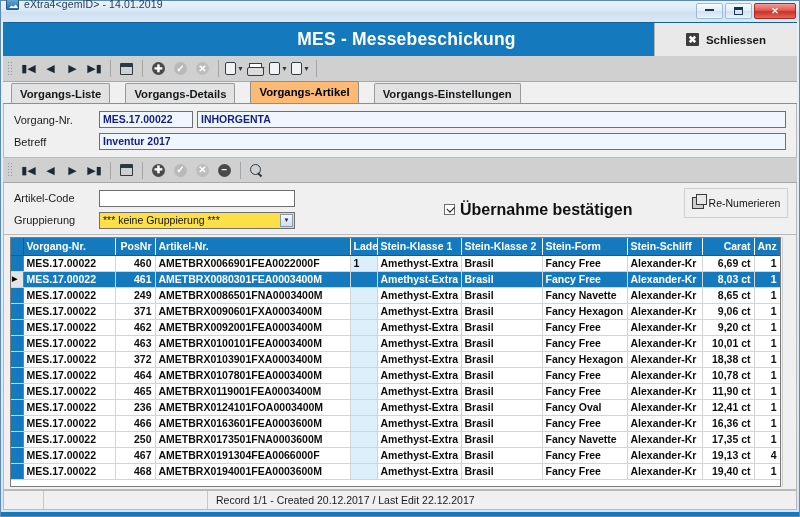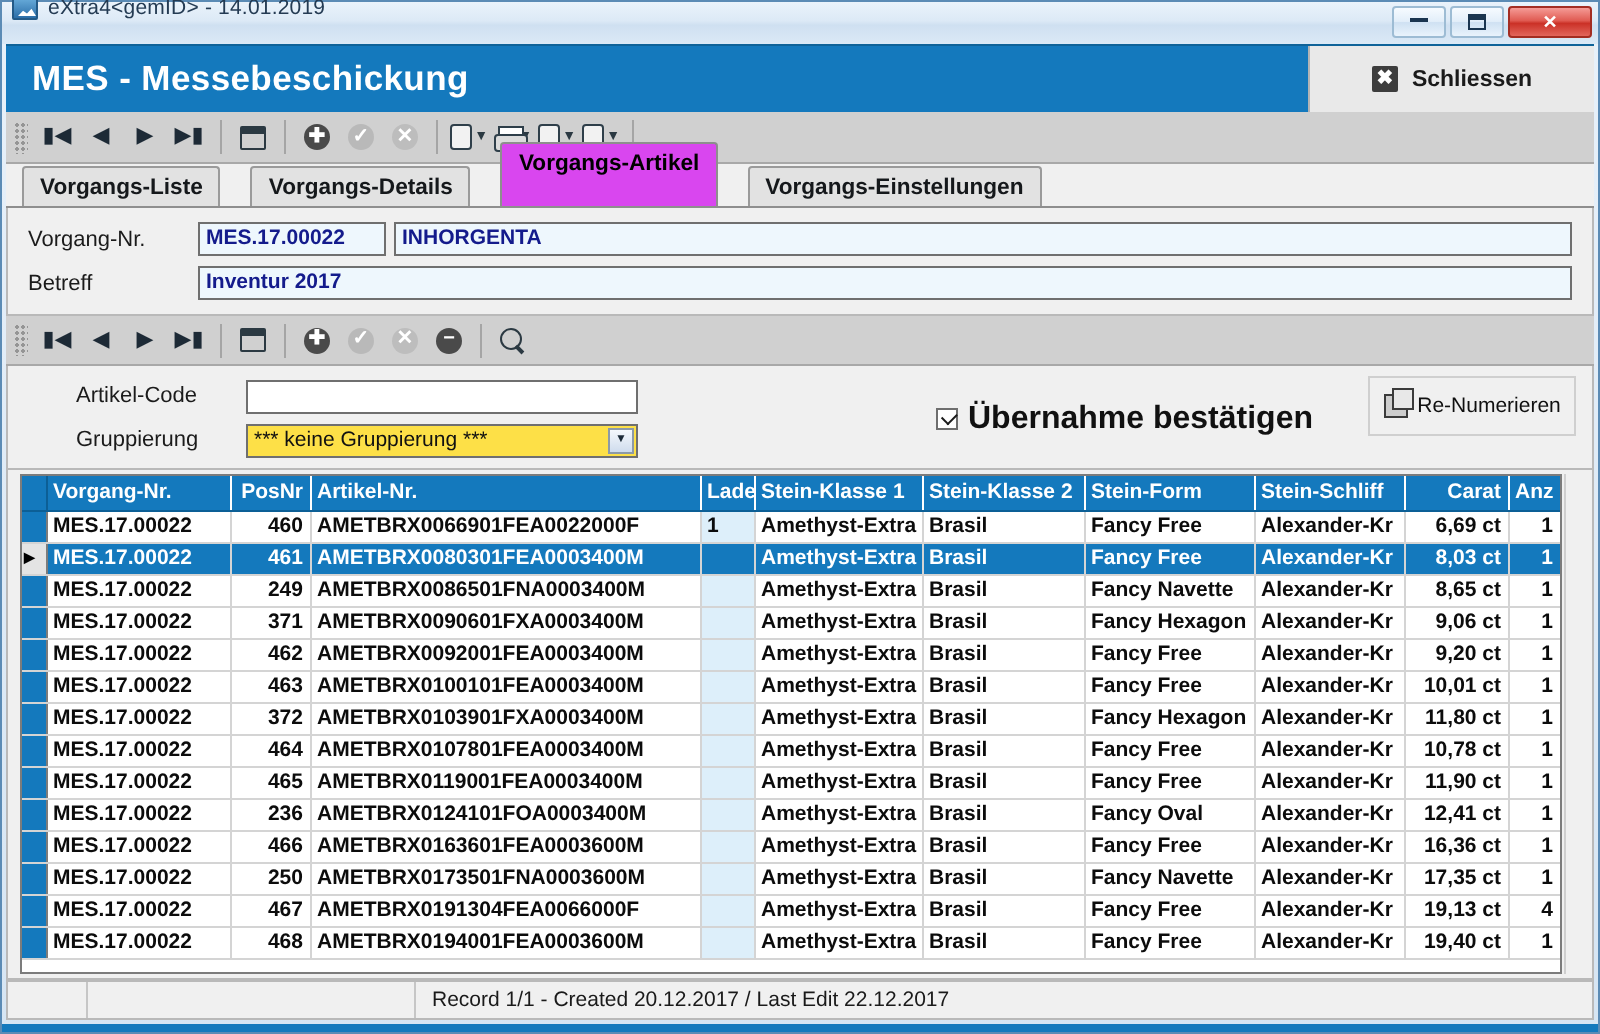--- a/index.html
+++ b/index.html
@@ -75,20 +75,21 @@
 
   
   #app-header {
     height: 34px;
     background: #1479bd;
     display: flex; align-items: center;
     position: relative;
     flex: 0 0 34px;
     margin: 0 2px;
     border-top: 1px solid #0f6399;
+    justify-content: center;
   }
   #app-title {
     color: #ffffff;
     font-size: 17.5px;
     font-weight: bold;
     padding-left: 13px;
     letter-spacing: 0.2px;
   }
   #close-panel {
     position: absolute; right: 0; top: 0; bottom: 0;
@@ -200,22 +201,22 @@
     color: #15181b;
     background: #e2e2e2;
     border: 1px solid #9a9a9a;
     border-bottom: none;
     border-radius: 2px 2px 0 0;
     margin-right: -1px;
     cursor: pointer;
     white-space: nowrap;
   }
   .tab.active {
-    background: #d946ef;
-    height: 32px; line-height: 21px;
+    background: #fdba74;
+    height: 22px; line-height: 21px;
     border-color: #8e8e8e;
     position: relative; z-index: 3;
     color: #000;
   }
 
   
   #form-panel {
     background: #f0f0f0;
     border: 1px solid #b9b9b9;
     border-top: none;
@@ -260,21 +261,21 @@
   #filter-panel {
     background: #f0f0f0;
     border: 1px solid #b9b9b9;
     border-top: none;
     margin: 0 2px;
     padding: 6px 8px 5px 10px;
     display: flex;
     flex: 0 0 auto;
     position: relative;
   }
-  #filter-left { width: 420px; margin-left: 24px; }
+  #filter-left { width: 420px; }
   .filt-row { display: flex; align-items: center; height: 18px; margin-bottom: 4px; }
   .filt-row:last-child { margin-bottom: 0; }
   .filt-label { width: 85px; font-size: 11px; color: #1b1b1b; }
   #artikel-code-input {
     width: 196px; height: 17px;
     background: #ffffff; border: 1px solid #6f6f6f;
     font-size: 10.5px; padding: 0 3px;
   }
   #gruppierung-select {
     width: 196px; height: 17px;
@@ -699,21 +700,21 @@
             <tr>
               <td class="sel"></td>
               <td class="">MES.17.00022</td>
               <td class="num">372</td>
               <td class="">AMETBRX0103901FXA0003400M</td>
               <td class="lade"></td>
               <td class="">Amethyst-Extra</td>
               <td class="">Brasil</td>
               <td class="">Fancy Hexagon</td>
               <td class="">Alexander-Kr</td>
-              <td class="num">11,80 ct</td>
+              <td class="num">18,38 ct</td>
               <td class="num">1</td>
               <td class="num">34,00 €</td>
             </tr>
             <tr>
               <td class="sel"></td>
               <td class="">MES.17.00022</td>
               <td class="num">464</td>
               <td class="">AMETBRX0107801FEA0003400M</td>
               <td class="lade"></td>
               <td class="">Amethyst-Extra</td>

